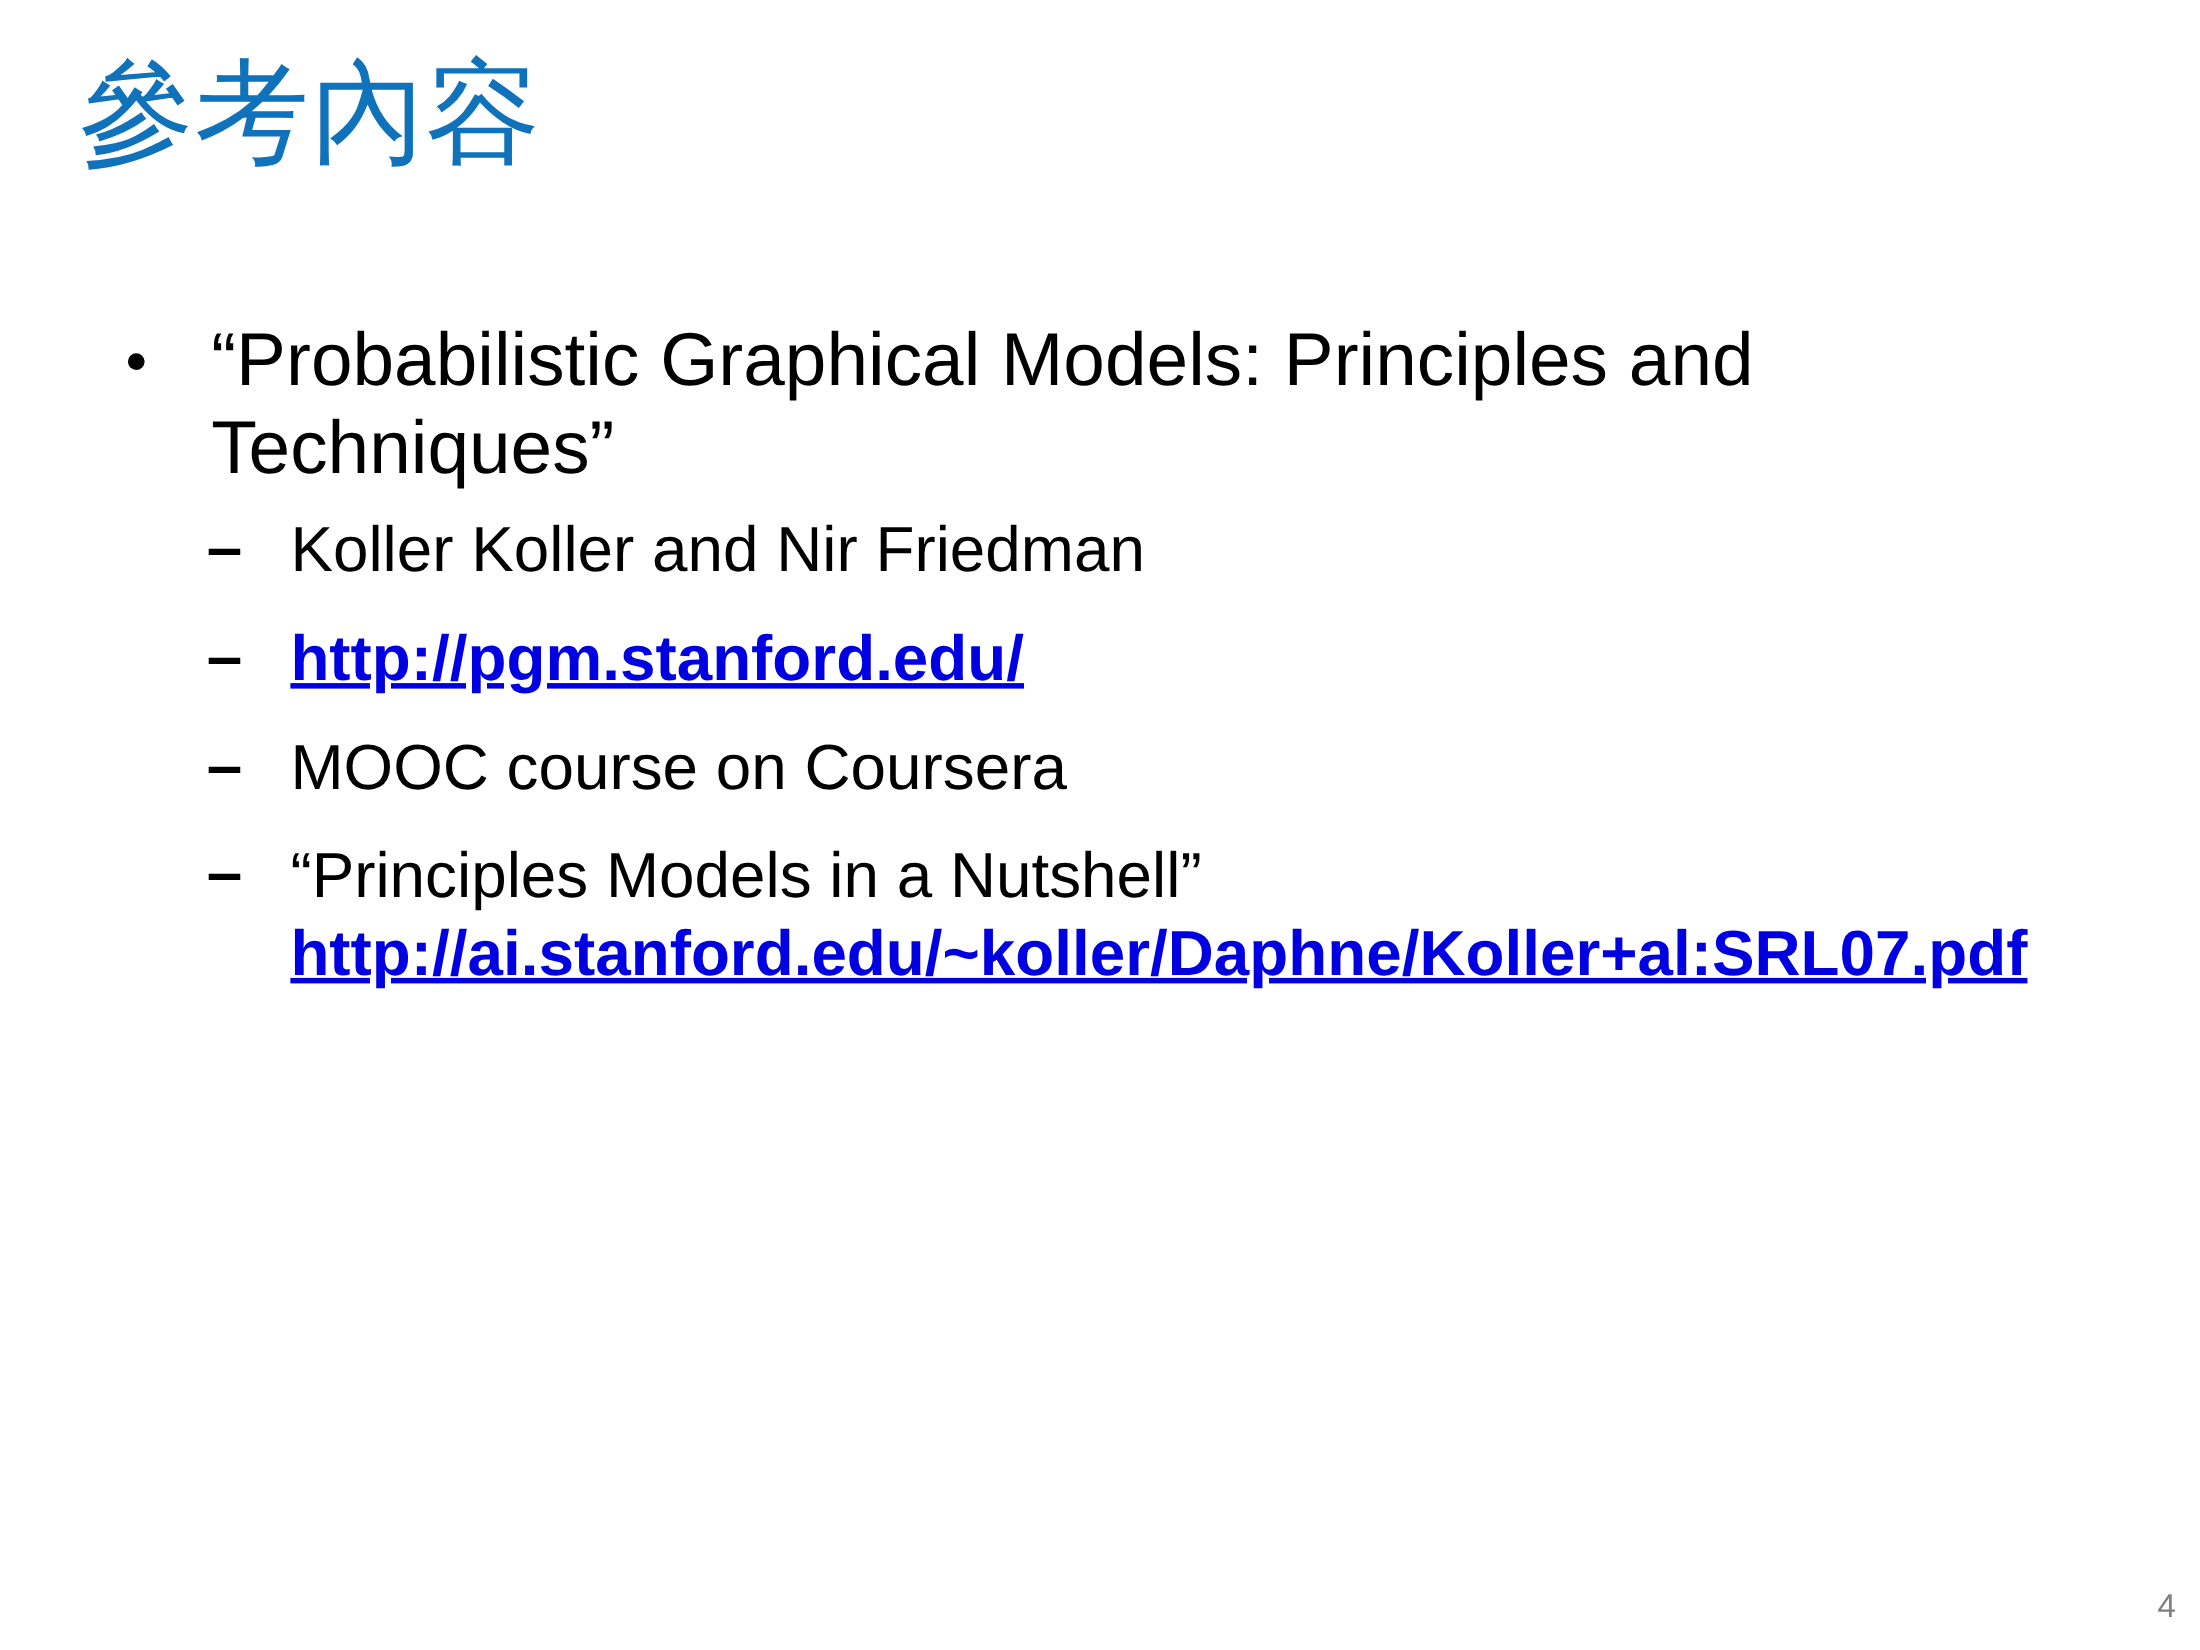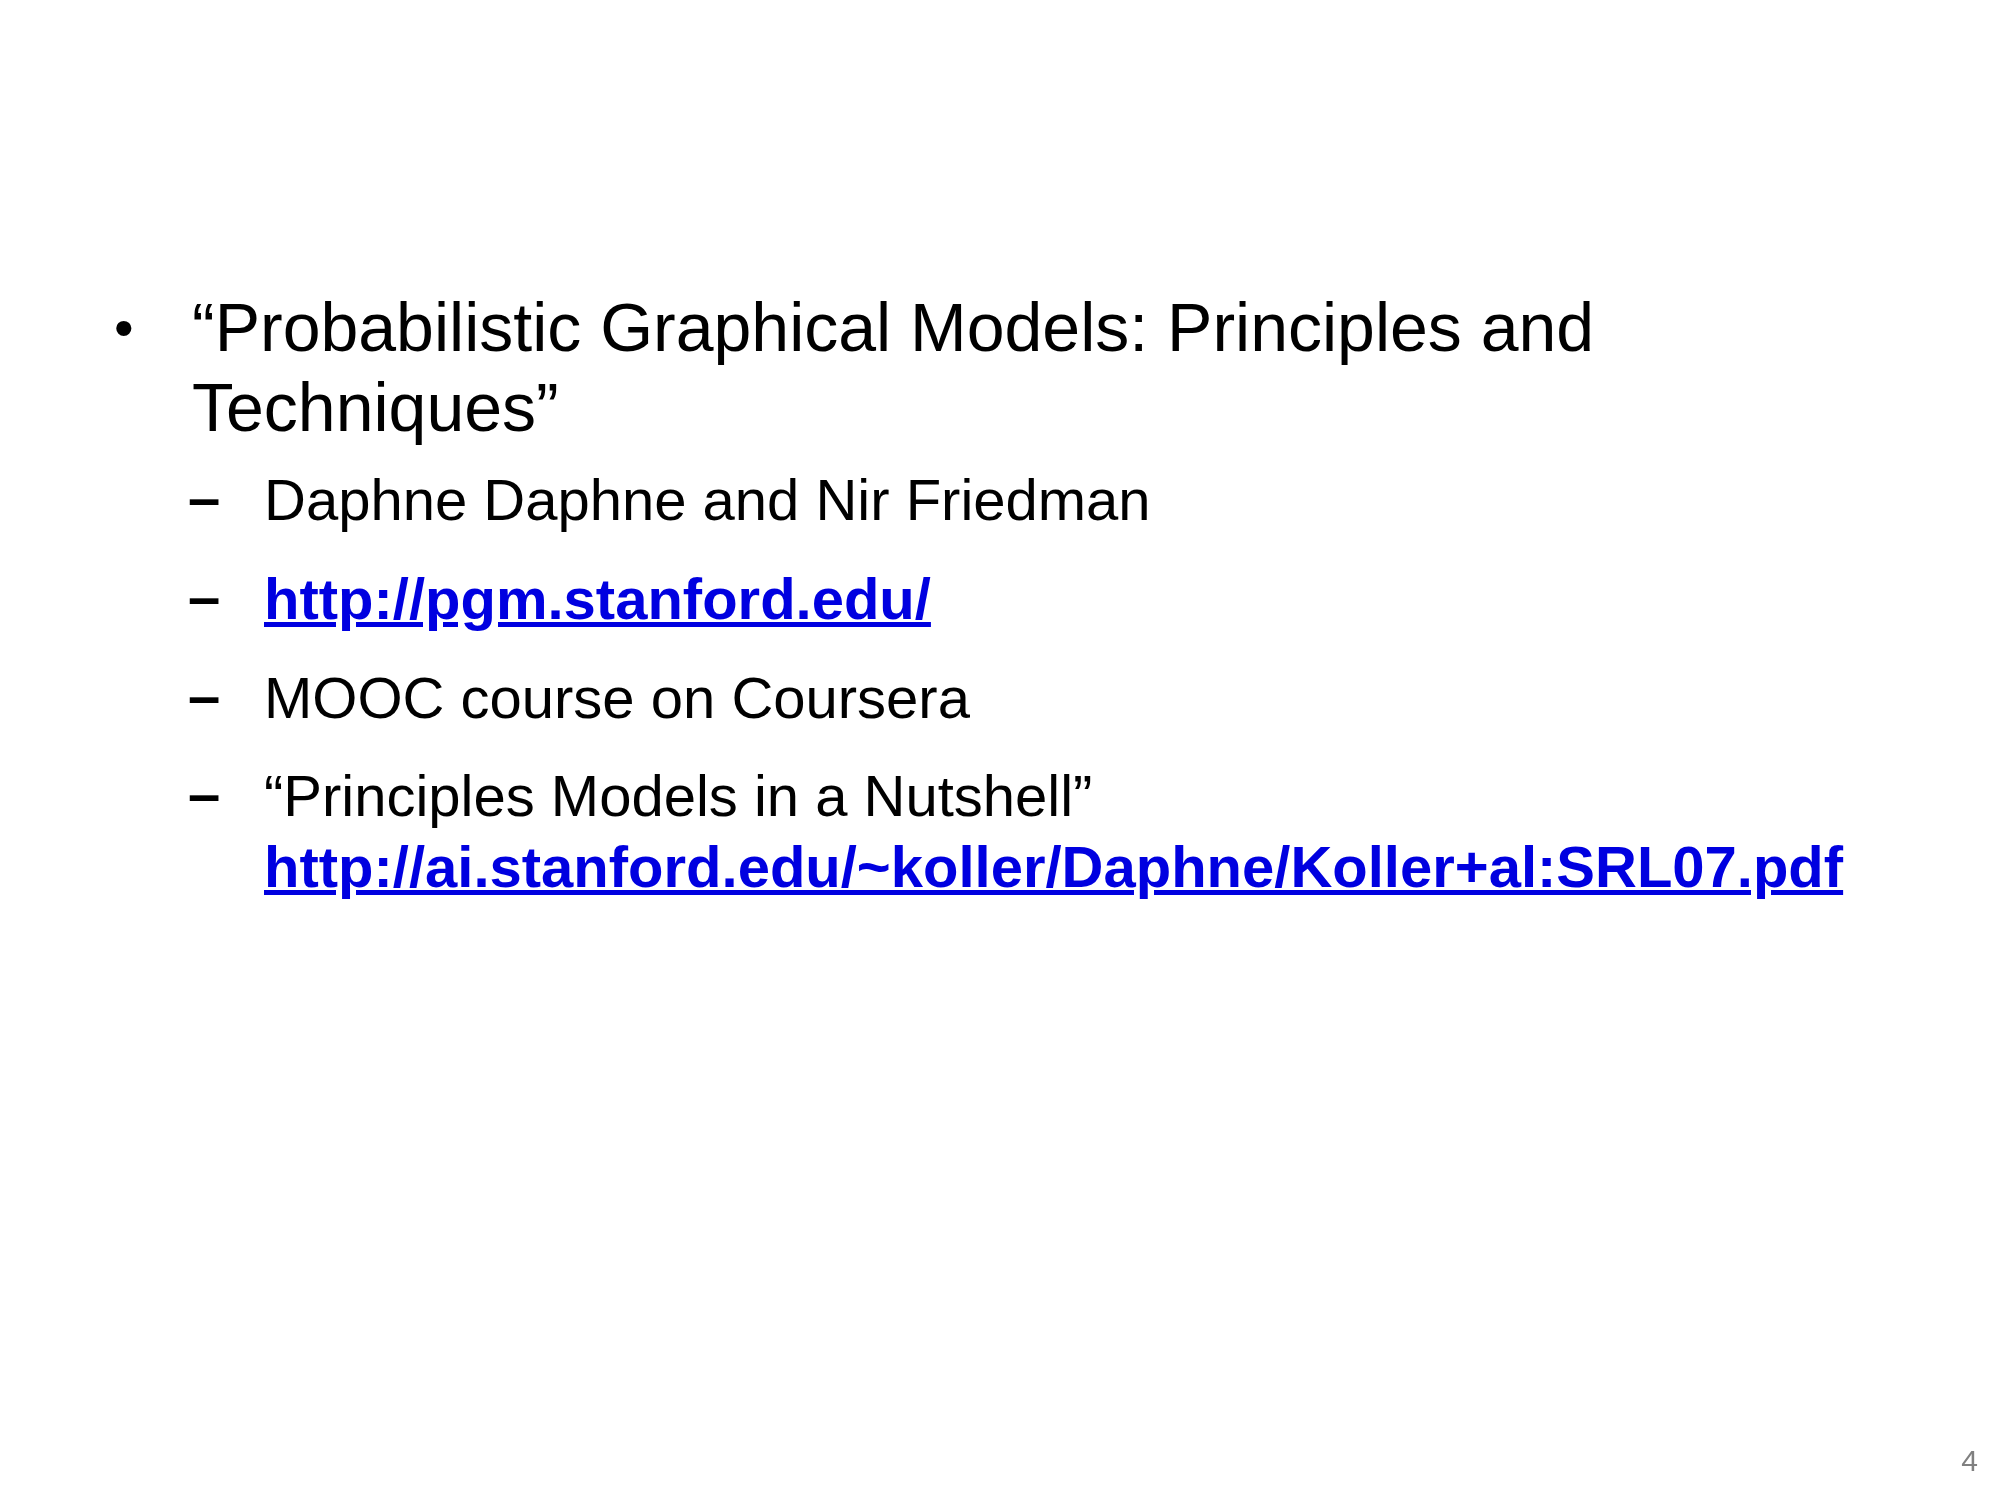--- a/index.html
+++ b/index.html
@@ -107,32 +107,33 @@
     bottom: 22px;
     font-size: 30px;
     color: #808080;
   }
 </style>
 </head>
 <body>
 
 <div class="slide">
 
+  <div class="slide-title">參考內容</div>
 
   <div class="body-area">
     <ul class="level1">
       <li class="bullet1">
         <span class="marker1">•</span>
         <span class="text1"><span>“Probabilistic Graphical Models: Principles and</span> <span>Techniques”</span></span>
 
         <ul class="level2">
 
           <li class="bullet2">
             <span class="marker2">–</span>
-            <span class="text2">Daphne Daphne and Nir Friedman</span>
+            <span class="text2">Koller Koller and Nir Friedman</span>
           </li>
 
           <li class="bullet2">
             <span class="marker2">–</span>
             <span class="text2"><a class="link" href="#">http://pgm.stanford.edu/</a></span>
           </li>
 
           <li class="bullet2">
             <span class="marker2">–</span>
             <span class="text2"><span>MOOC course on </span><span class="ital">Coursera</span></span>

